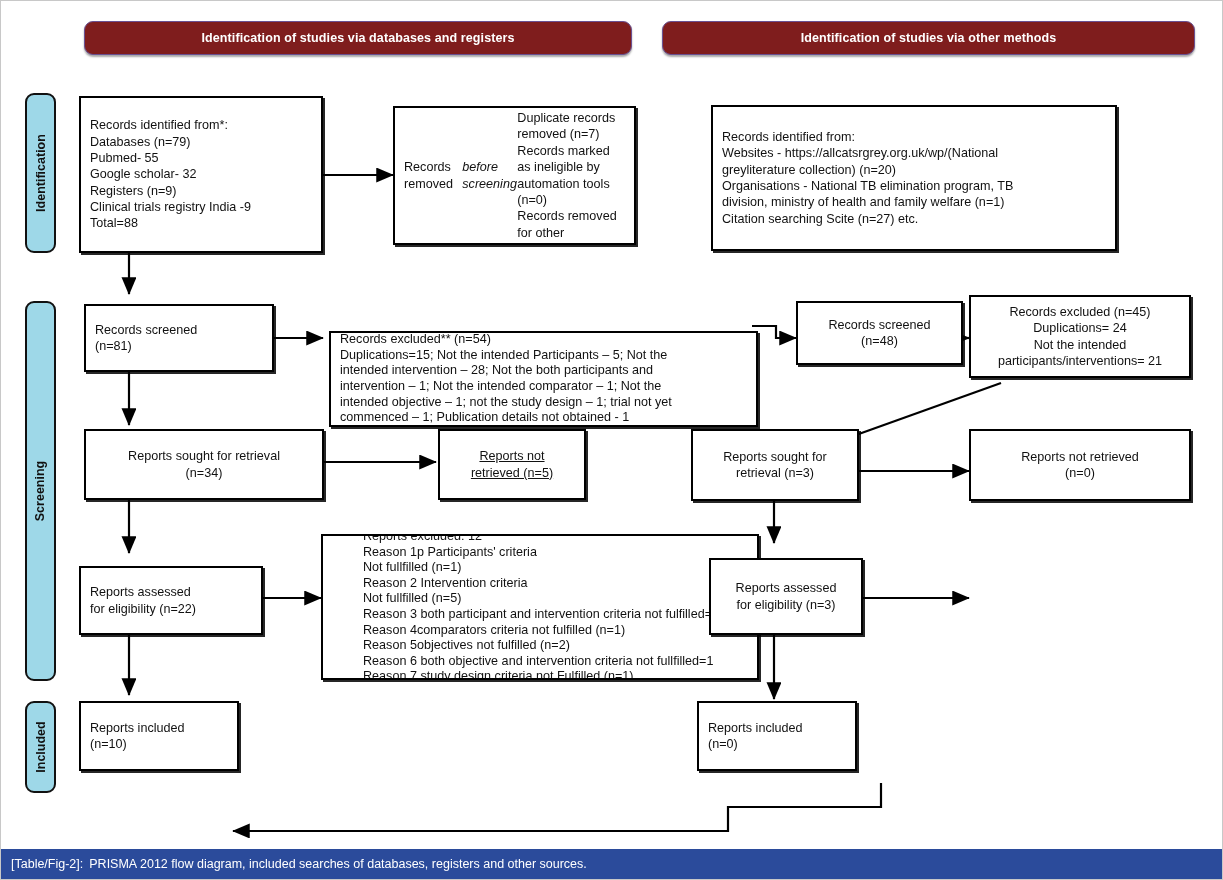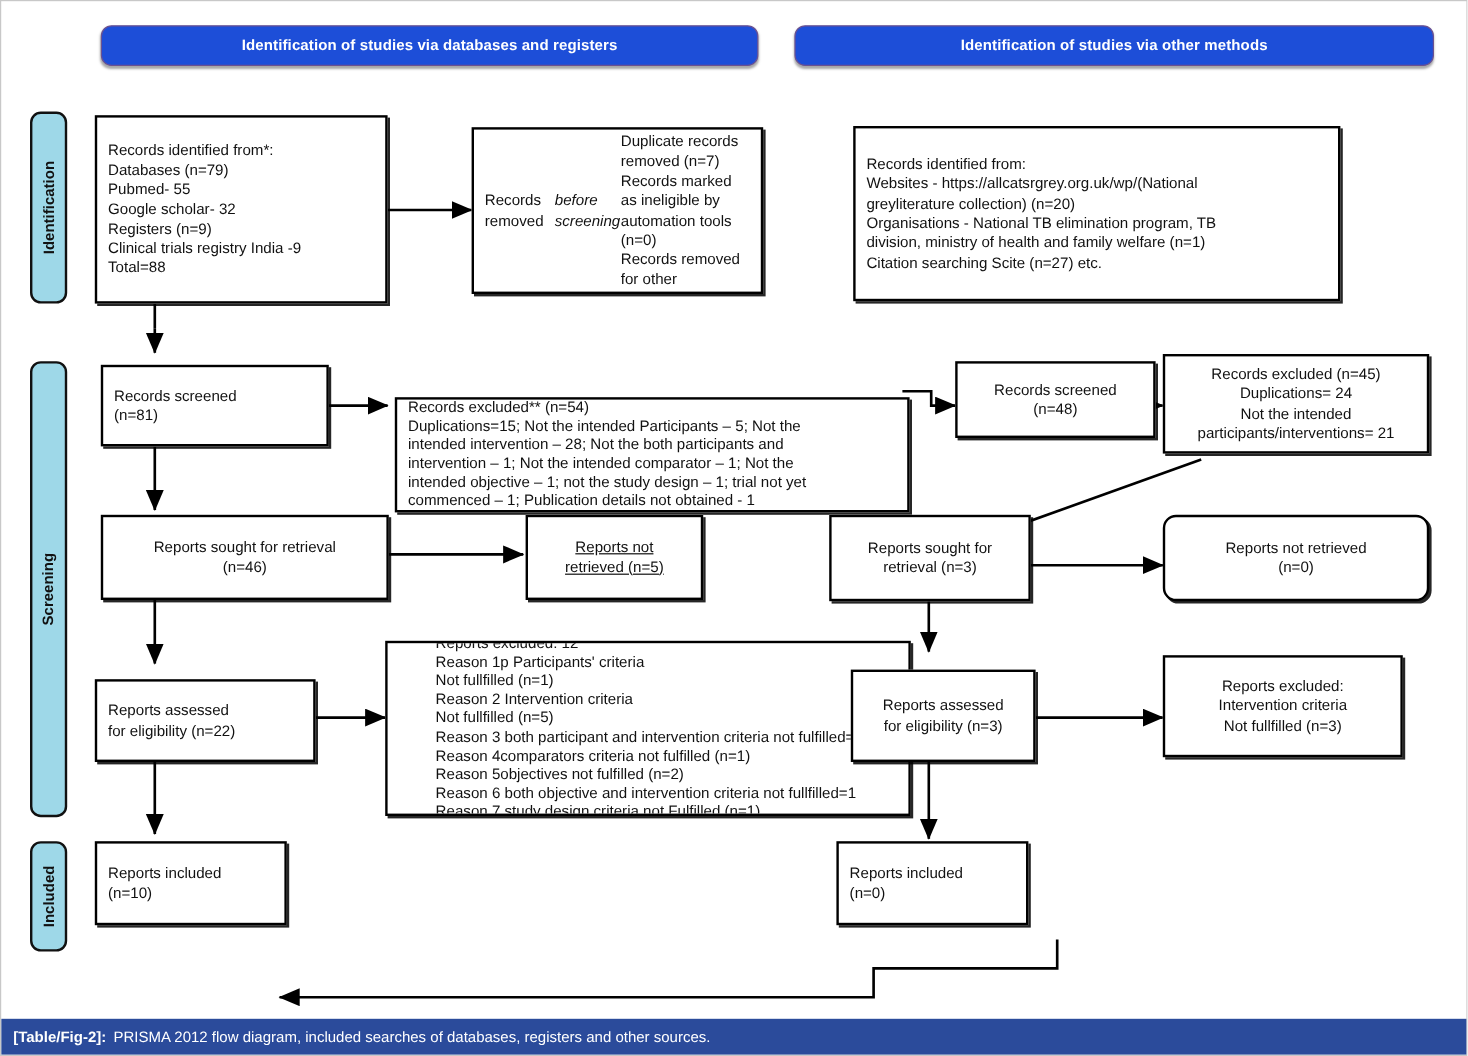--- a/index.html
+++ b/index.html
@@ -13,21 +13,21 @@
     height:880px;
     background:#ffffff;
     overflow:hidden;
     border:1px solid #c8c8c8;
     box-sizing:border-box;
   }
 
   
   .hdr{
     position:absolute;
-    background:#1d4ed8;
+    background:#7f1d1d;
     border:1px solid #6a5192;
     border-radius:9px;
     color:#ffffff;
     font-size:12.5px;
     font-weight:bold;
     display:flex;
     align-items:center;
     justify-content:center;
     text-align:center;
     box-shadow:0 2px 2px rgba(0,0,0,.35);
@@ -98,21 +98,21 @@
     width:1223px;
     height:30px;
     background:#2b4b9b;
     color:#ffffff;
     display:flex;
     align-items:center;
     box-sizing:border-box;
     padding-left:10px;
     font-size:12.5px;
   }
-  #caption .tag{ font-weight:bold; margin-right:6px; }
+  #caption .tag{ font-weight:normal; margin-right:6px; }
 </style>
 </head>
 <body>
 
 <div id="page">
 
   <svg id="wires" viewBox="0 0 1223 880" xmlns="http://www.w3.org/2000/svg">
     <defs>
       <marker id="ah" markerWidth="9" markerHeight="9" refX="7.6" refY="3.4" orient="auto" markerUnits="strokeWidth">
         <path d="M0,0 L8,3.4 L0,6.8 z" fill="#000000"></path>
@@ -202,51 +202,48 @@
 
   <div class="box ctr" style="left:795px; top:300px; width:167px; height:64px;">Records screened
 (n=48)</div>
 
   <div class="box ctr" style="left:968px; top:294px; width:222px; height:83px;">Records excluded (n=45)
 Duplications= 24
 Not the intended
 participants/interventions= 21</div>
 
   <div class="box ctr" style="left:83px; top:428px; width:240px; height:71px;">Reports sought for retrieval
-(n=46)</div>
+(n=34)</div>
 
   <div class="box ctr" style="left:437px; top:428px; width:148px; height:71px;text-decoration:underline;">Reports not
 retrieved (n=5)</div>
 
   <div class="box ctr" style="left:690px; top:428px; width:168px; height:72px;">Reports sought for
 retrieval (n=3)</div>
 
-  <div class="box ctr" style="left:968px; top:428px; width:222px; height:72px;border-radius:11px;">Reports not retrieved
+  <div class="box ctr" style="left:968px; top:428px; width:222px; height:72px;">Reports not retrieved
 (n=0)</div>
 
   <div class="box mid-left" style="left:78px; top:565px; width:184px; height:69px;">Reports assessed
 for eligibility (n=22)</div>
 
   <div class="box mid-left tight" style="left:320px; top:533px; width:438px; height:146px;padding-left:40px;">Reports excluded: 12
 Reason 1p Participants' criteria
 Not fullfilled (n=1)
 Reason 2 Intervention criteria
 Not fullfilled (n=5)
 Reason 3 both participant and intervention criteria not fulfilled=1
 Reason 4comparators criteria not fulfilled (n=1)
 Reason 5objectives not fulfilled (n=2)
 Reason 6 both objective and intervention criteria not fullfilled=1
 Reason 7 study design criteria not Fulfilled (n=1)</div>
 
   <div class="box ctr" style="left:708px; top:557px; width:154px; height:77px;">Reports assessed
 for eligibility (n=3)</div>
 
-  <div class="box ctr" style="left:968px; top:545px; width:200px; height:85px;">Reports excluded:
-Intervention criteria
-Not fullfilled (n=3)</div>
 
   <div class="box mid-left" style="left:78px; top:700px; width:160px; height:70px;">Reports included
 (n=10)</div>
 
   <div class="box mid-left" style="left:696px; top:700px; width:160px; height:70px;">Reports included
 (n=0)</div>
 
   <div id="caption">
     <span class="tag">[Table/Fig-2]:</span>
     <span>PRISMA 2012 flow diagram, included searches of databases, registers and other sources.</span>

